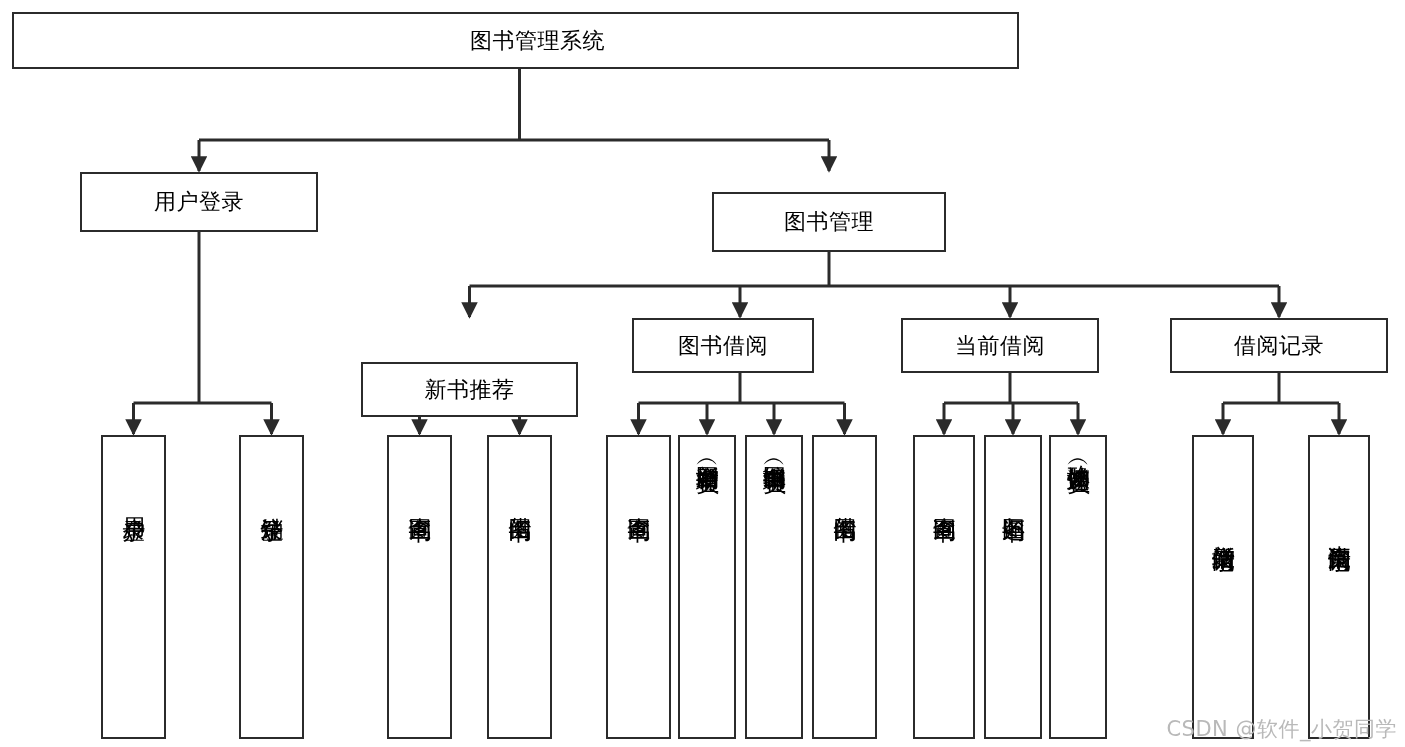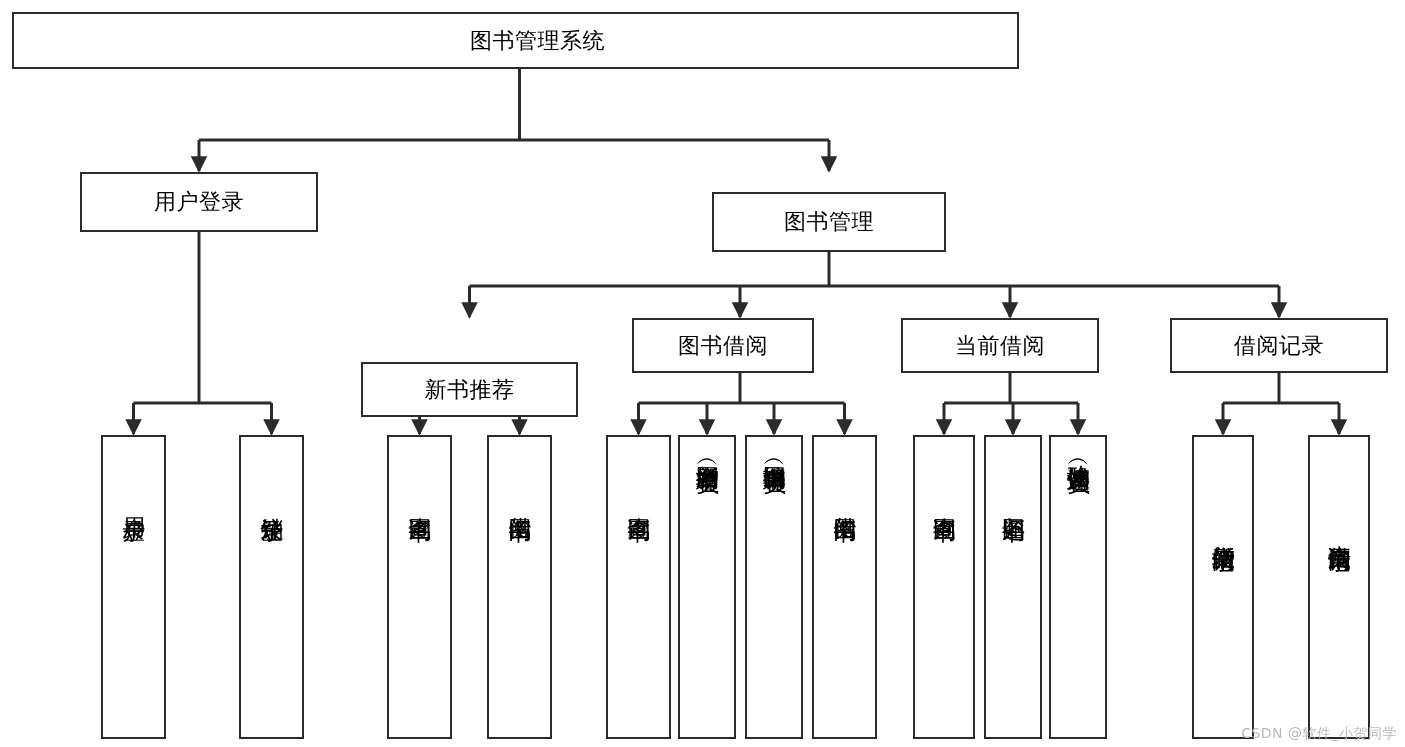--- a/index.html
+++ b/index.html
@@ -65,21 +65,21 @@
   .node.vert.tall .lbl {
     margin-top: 0px;
   }
   .node.vert.low .lbl {
     margin-top: 80px;
   }
   #watermark {
     position: absolute;
     right: 8px;
     bottom: 4px;
-    font-size: 14px;
+    font-size: 21px;
     color: #b9b9b9;
     z-index: 9;
     white-space: nowrap;
     letter-spacing: 0.5px;
   }
 </style>
 </head>
 <body>
 
 <div id="canvas">

